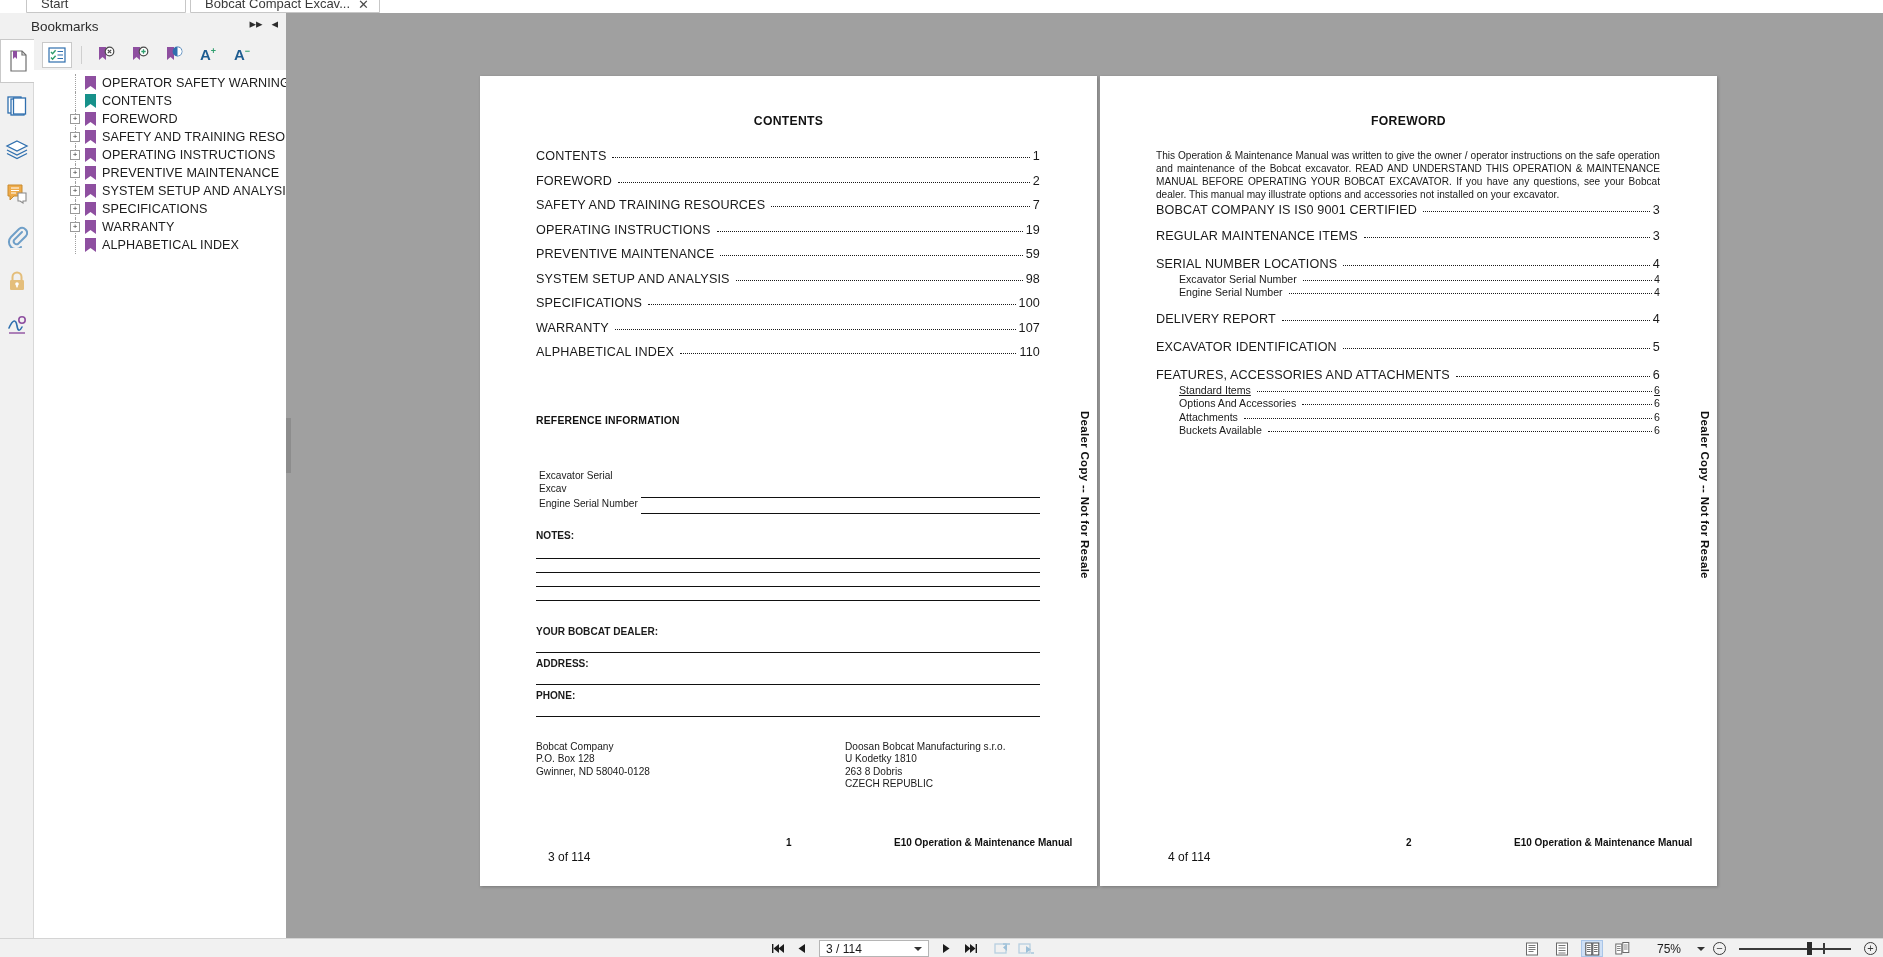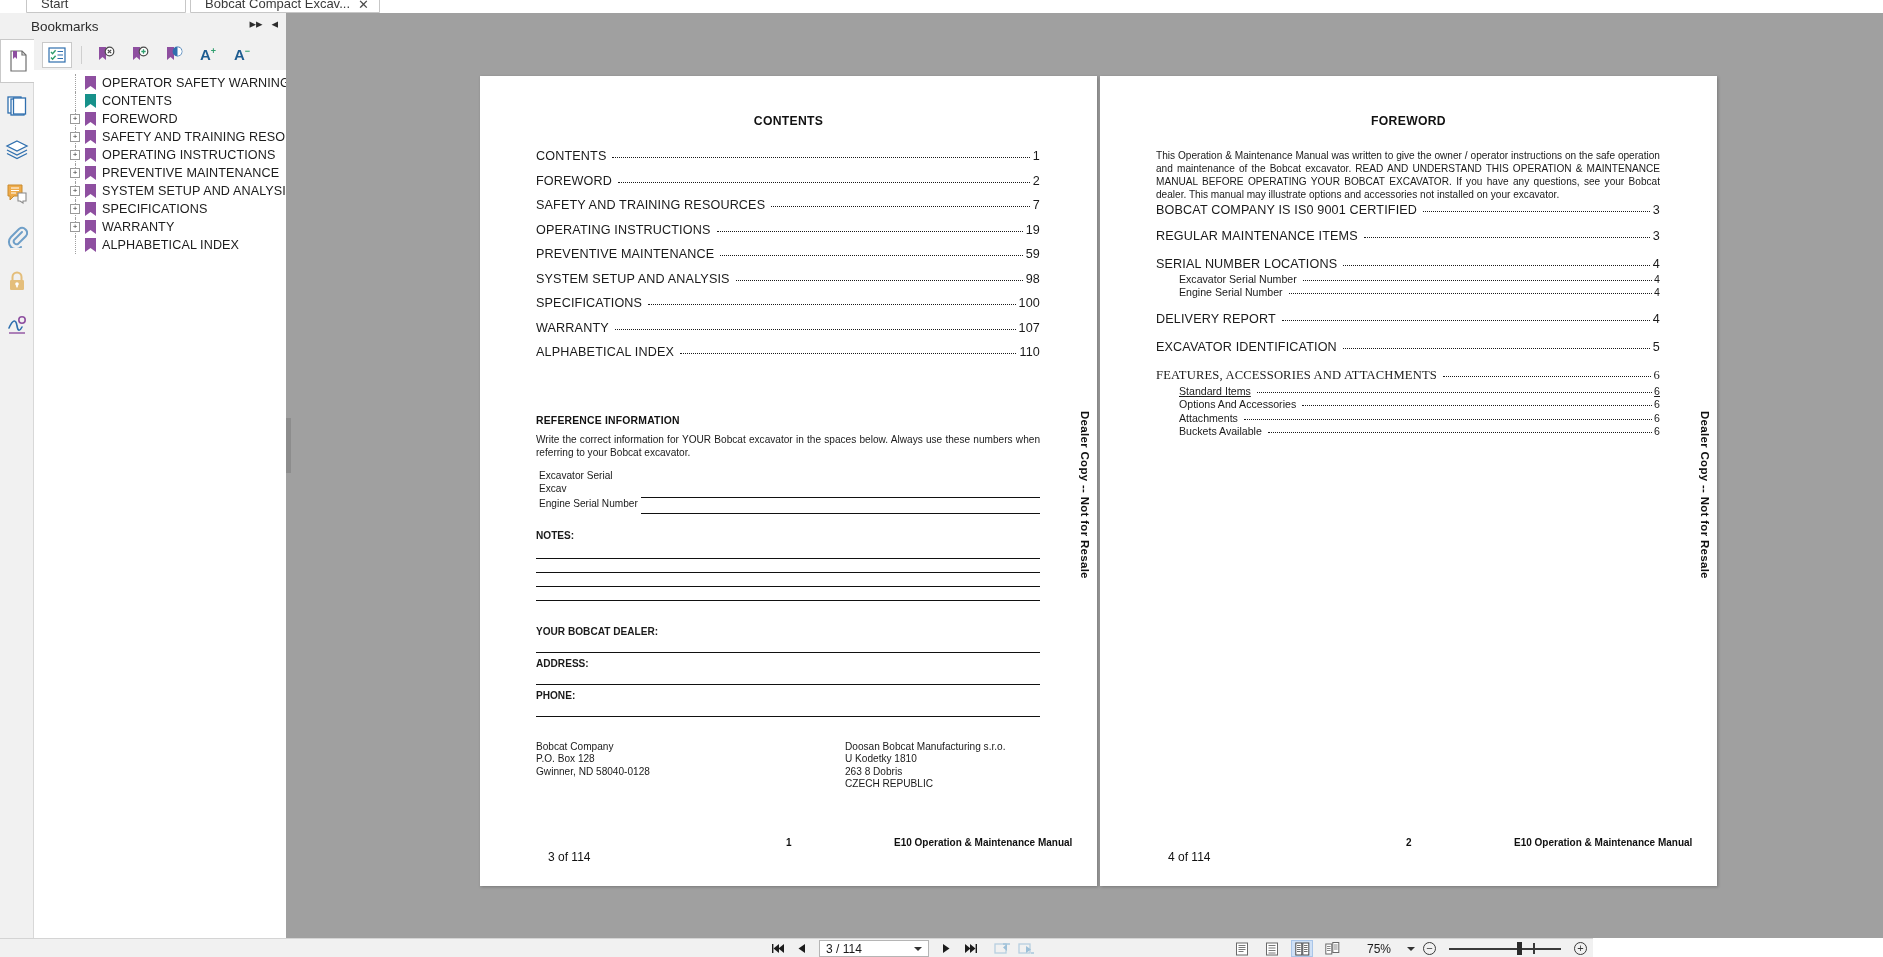--- a/index.html
+++ b/index.html
@@ -177,21 +177,21 @@
     font-size: 11.5px; font-weight: bold; color: #111;
     letter-spacing: 0.3px;
     white-space: nowrap;
   }
 
   .p-foot { position: absolute; font-size: 12px; color: #111; }
   .p-foot.b { font-weight: bold; font-size: 10px; }
 
   
   .bottombar {
-    position: absolute; left: 0; bottom: 0; width: 1593px; height: 19px;
+    position: absolute; left: 0; bottom: 0; width: 1883px; height: 19px;
     background: #f1f1f1;
     border-top: 1px solid #d4d4d4;
   }
   .bb-center {
     position: absolute; left: 766px; top: 0; height: 19px;
     display: flex; align-items: center; gap: 0px;
   }
   .nav-btn {
     width: 24px; height: 19px;
     display: flex; align-items: center; justify-content: center;
@@ -490,21 +490,20 @@
         </div>
         <div class="toc-line" style="margin-bottom: 10.5px;">
           <span class="lbl">ALPHABETICAL INDEX</span>
           <span class="dots"></span>
           <span class="num">110</span>
         </div>
       </div>
 
     <div class="p-body" style="top:334px; left:56px;"><span class="ref-head">REFERENCE INFORMATION</span></div>
 
-    <div class="p-body ref-para" style="top:357px; left:56px;">Write the correct information for YOUR Bobcat excavator in the spaces below. Always use these numbers when referring to your Bobcat excavator.</div>
 
     <div class="p-body fld-label" style="top:394px; left:59px; width:120px;">
       <div>Excavator Serial</div>
       <div>Excav</div>
     </div>
     <div class="rule" style="position:absolute; top:421px; left:161px; width:399px;"></div>
 
     <div class="p-body fld-label" style="top:422px; left:59px;">Engine Serial Number</div>
     <div class="rule" style="position:absolute; top:437px; left:161px; width:399px;"></div>
 
@@ -576,21 +575,21 @@
         <div class="toc-line" style="margin-top: 14px; margin-bottom: 1.5px;">
           <span class="lbl">DELIVERY REPORT</span>
           <span class="dots"></span>
           <span class="num">4</span>
         </div>
         <div class="toc-line" style="margin-top: 14px; margin-bottom: 1.5px;">
           <span class="lbl">EXCAVATOR IDENTIFICATION</span>
           <span class="dots"></span>
           <span class="num">5</span>
         </div>
-        <div class="toc-line" style="margin-top: 14px; margin-bottom: 1.5px; font-family: Liberation Serif, serif;">
+        <div class="toc-line" style="margin-top: 14px; margin-bottom: 1.5px;">
           <span class="lbl">FEATURES, ACCESSORIES AND ATTACHMENTS</span>
           <span class="dots"></span>
           <span class="num">6</span>
         </div>
         <div class="toc-sub" style="margin-top: 0px; margin-bottom: 1.5px; text-decoration: underline;">
           <span class="lbl">Standard Items</span>
           <span class="dots"></span>
           <span class="num">6</span>
         </div>
         <div class="toc-sub" style="margin-top: 0px; margin-bottom: 1.5px;">

